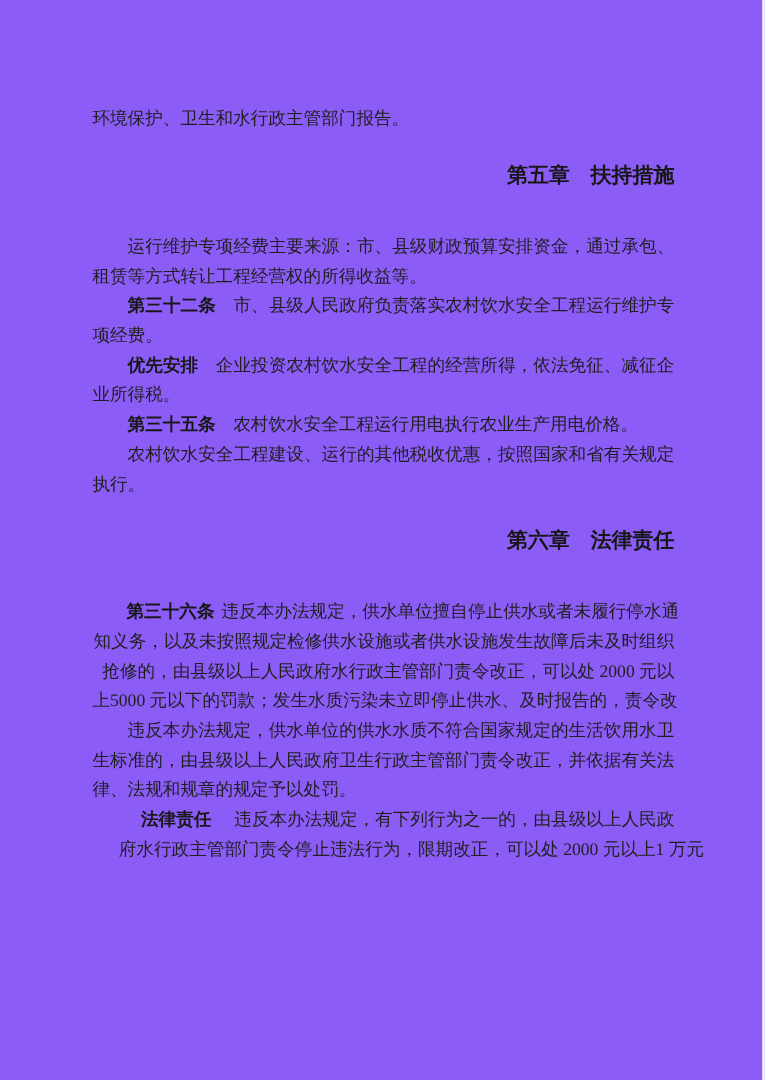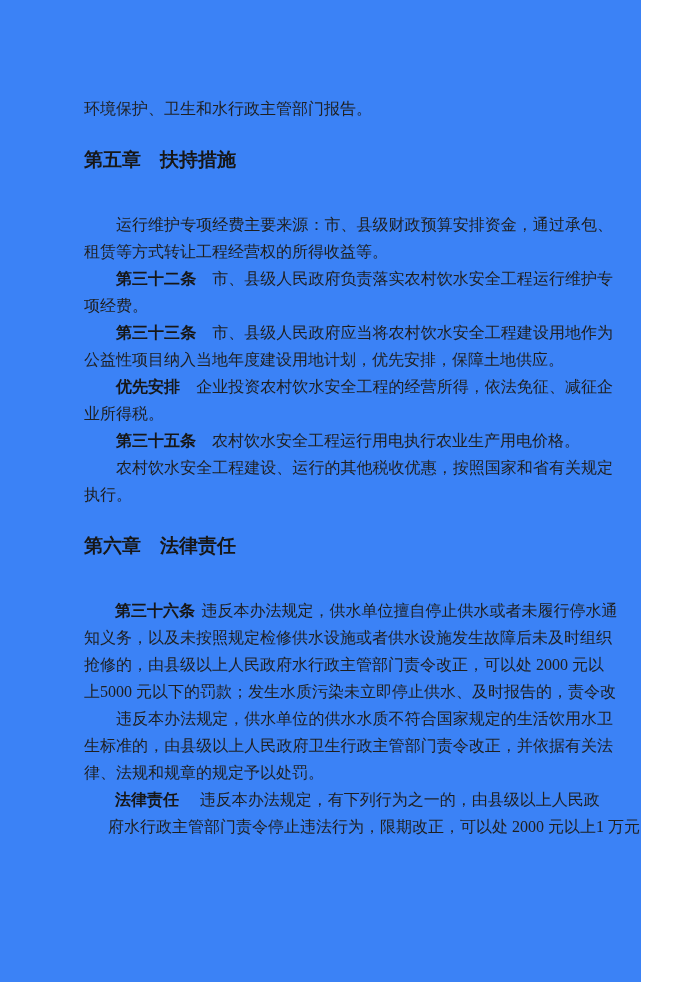--- a/index.html
+++ b/index.html
@@ -2,23 +2,23 @@
 <html lang="zh"><head>
 <meta charset="utf-8">
 <style>
   html, body {
     margin: 0;
     padding: 0;
     background: #ffffff;
   }
   .page {
     position: relative;
-    width: 641px;
+    width: 693px;
     height: 982px;
-    background: #3b82f6;
+    background: #8b5cf6;
     overflow: hidden;
     font-family: "Liberation Serif", "DejaVu Serif", serif;
     color: #1f1f1f;
   }
   .content {
     position: absolute;
     left: 84px;
     top: 95px;
     width: 529px;
   }
@@ -33,56 +33,55 @@
   }
   .para.indent {
     text-indent: 2em;
   }
   .chapter-heading {
     margin: 24px 0 38px 0;
     font-family: "Liberation Sans", "DejaVu Sans", sans-serif;
     font-weight: bold;
     font-size: 19px;
     line-height: 27px;
-    text-align: left;
+    text-align: right;
     color: #171717;
   }
   .lead {
     font-family: "Liberation Sans", "DejaVu Sans", sans-serif;
     font-weight: bold;
     color: #171717;
   }
   .lead.gap-wide   { margin-right: 1em; }
   .lead.gap-wider  { margin-right: 1.3em; }
   .lead.gap-narrow { margin-right: 0.4em; }
   .fixed-lines .fline {
     margin: 0;
     font-size: 16px;
     line-height: 27px;
-    text-align: left;
+    text-align: right;
     white-space: nowrap;
   }
   .fline.first-indent { padding-left: 31px; }
   .fline.cont-indent  { padding-left: 24px; }
 </style>
 </head>
 <body>
 
 <div class="page">
   <div class="content">
 
     <p class="body-line">环境保护、卫生和水行政主管部门报告。</p>
 
     <h2 class="chapter-heading">第五章　扶持措施</h2>
 
     <p class="para indent"><span>运行维护专项经费主要来源：市、县级财政预算安排资金，通过承包、租赁等方式转让工程经营权的所得收益等。</span></p>
 
     <p class="para indent"><span class="lead gap-wide">第三十二条</span><span>市、县级人民政府负责落实农村饮水安全工程运行维护专项经费。</span></p>
 
-    <p class="para indent"><span class="lead gap-wide">第三十三条</span><span>市、县级人民政府应当将农村饮水安全工程建设用地作为公益性项目纳入当地年度建设用地计划，优先安排，保障土地供应。</span></p>
 
 
     <p class="para indent"><span class="lead gap-wide">优先安排</span><span>企业投资农村饮水安全工程的经营所得，依法免征、减征企业所得税。</span></p>
 
     <p class="para indent"><span class="lead gap-wide">第三十五条</span><span>农村饮水安全工程运行用电执行农业生产用电价格。</span></p>
 
     <p class="para indent"><span>农村饮水安全工程建设、运行的其他税收优惠，按照国家和省有关规定执行。</span></p>
 
     <h2 class="chapter-heading">第六章　法律责任</h2>
 

